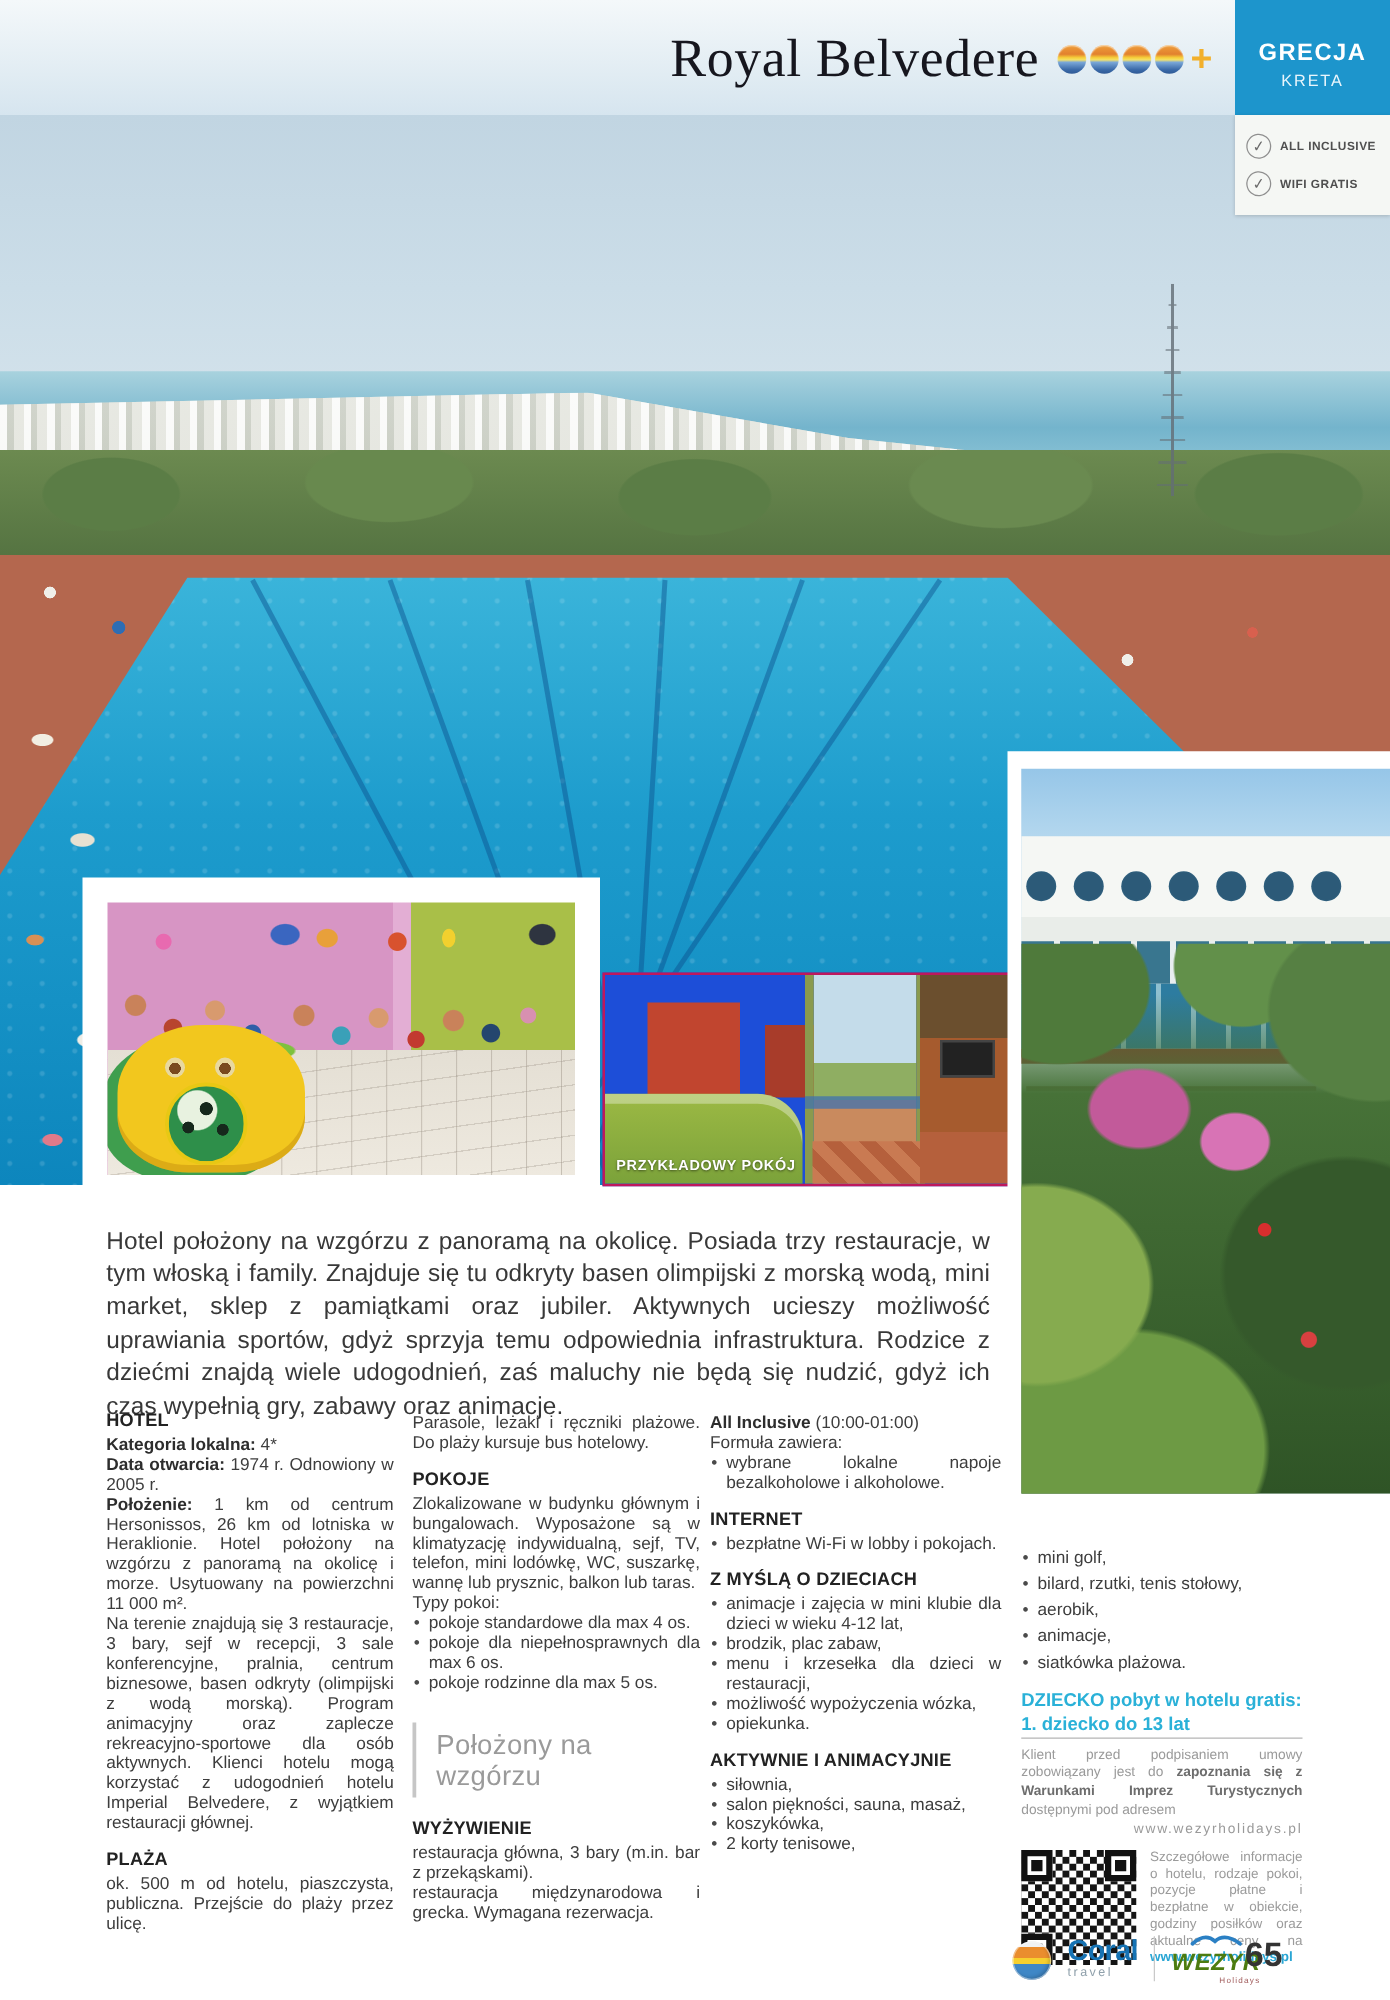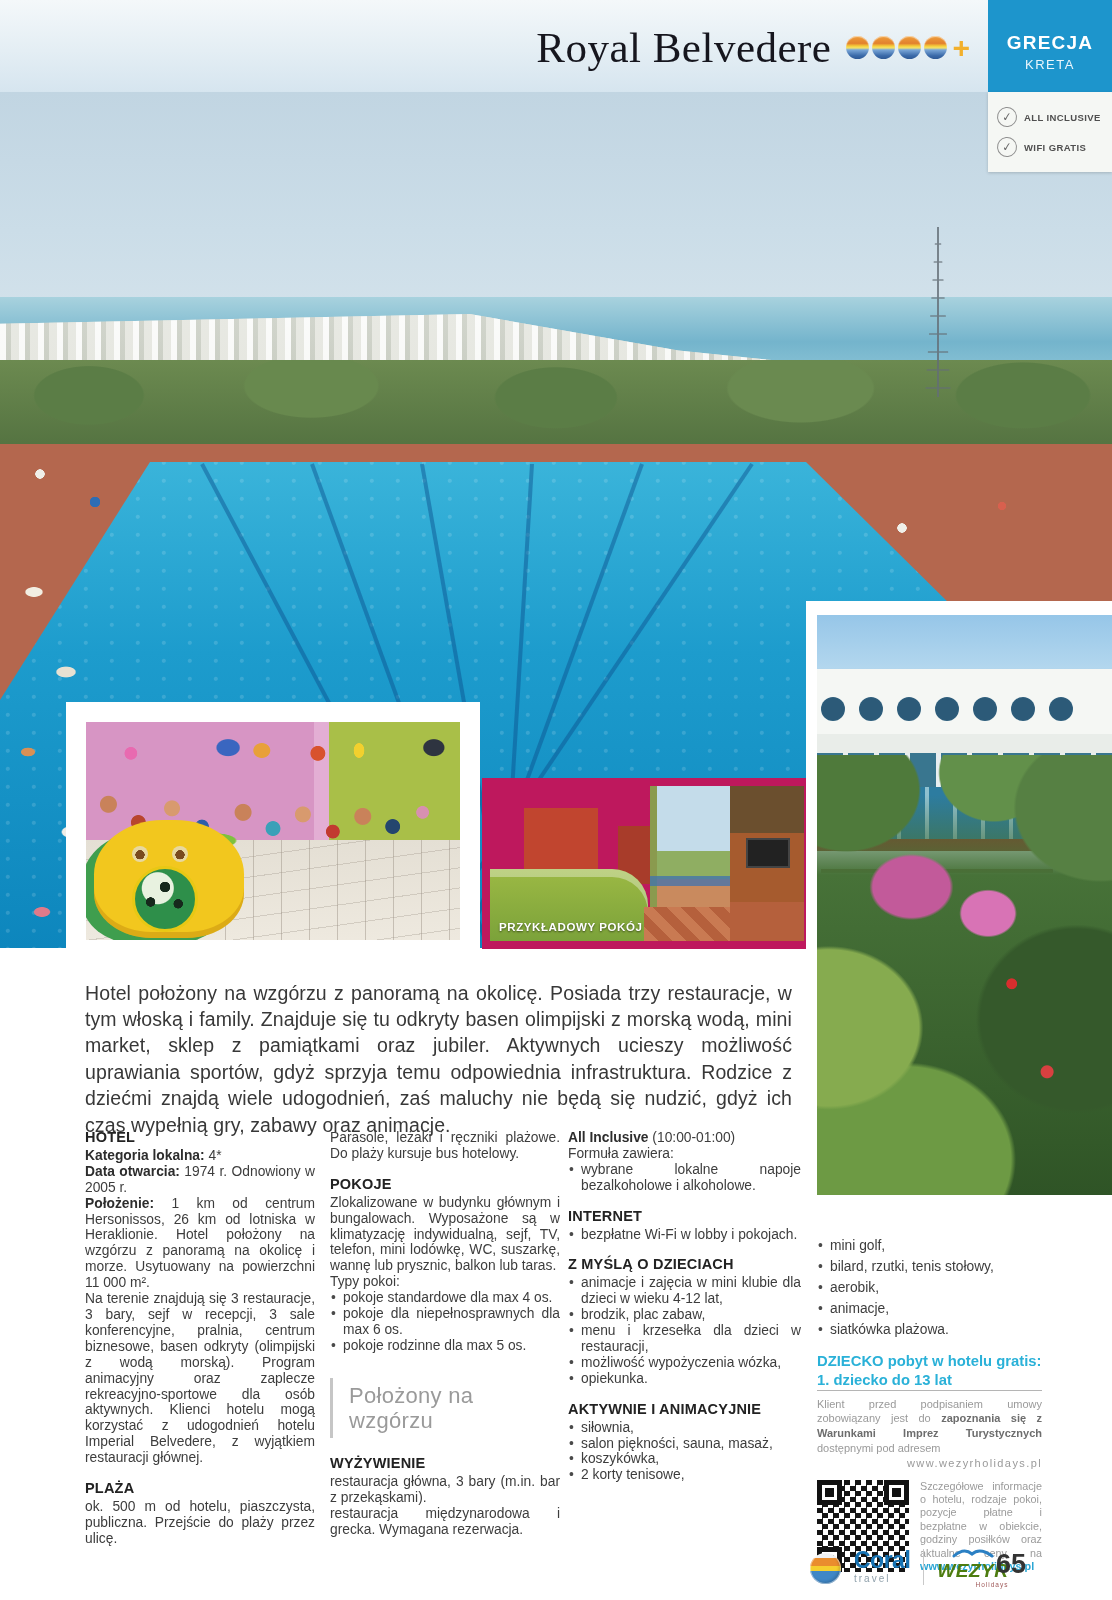--- a/index.html
+++ b/index.html
@@ -132,22 +132,22 @@
   .cat-nose{position:absolute;top:52px;left:62px;width:13px;height:13px;border-radius:50%;background:#d8402e;}
   .cat-ball{position:absolute;left:38px;bottom:6px;width:66px;height:66px;border-radius:50%;
         background:
           radial-gradient(10px 10px at 50% 30%,#16281c 0 50%,transparent 55%),
           radial-gradient(9px 9px at 26% 55%,#16281c 0 50%,transparent 55%),
           radial-gradient(9px 9px at 72% 58%,#16281c 0 50%,transparent 55%),
           radial-gradient(circle at 38% 32%,#e8f2e0 0 28%,#2e8f4a 30% 100%);
         border:3px solid #e8c814;box-sizing:border-box;}
 
   
-  .room{position:absolute;left:482px;top:778px;width:330px;height:171px;background:#be185d;
-        overflow:hidden;border:8px solid #be185d;box-sizing:border-box;z-index:2;}
+  .room{position:absolute;left:482px;top:778px;width:330px;height:171px;background:#1d4ed8;
+        overflow:hidden;border:2px solid #be185d;box-sizing:border-box;z-index:2;}
   .room-headboard{position:absolute;left:34px;top:22px;width:74px;height:74px;background:#c1452f;
         box-shadow:86px 10px 0 -8px #a83c2a;}
   .room-bed{position:absolute;left:0;bottom:0;width:158px;height:72px;
         background:linear-gradient(180deg,#9cb944,#7ba23a);border-radius:0 36px 0 0;
         box-shadow:inset 0 8px 0 rgba(255,255,255,.35);}
   .room-window{position:absolute;left:160px;top:0;width:96px;height:100%;
         background:linear-gradient(180deg,#c4dcEA 0 42%,#8fae62 42% 60%,#c98a5e 60% 100%);
         border-left:7px solid #8a9a4e;border-right:7px solid #8a9a4e;box-sizing:border-box;}
   .room-rail{position:absolute;left:160px;top:58%;width:96px;height:10px;background:#3f72b0;opacity:.75;}
   .room-desk{position:absolute;right:0;top:0;width:74px;height:100%;

